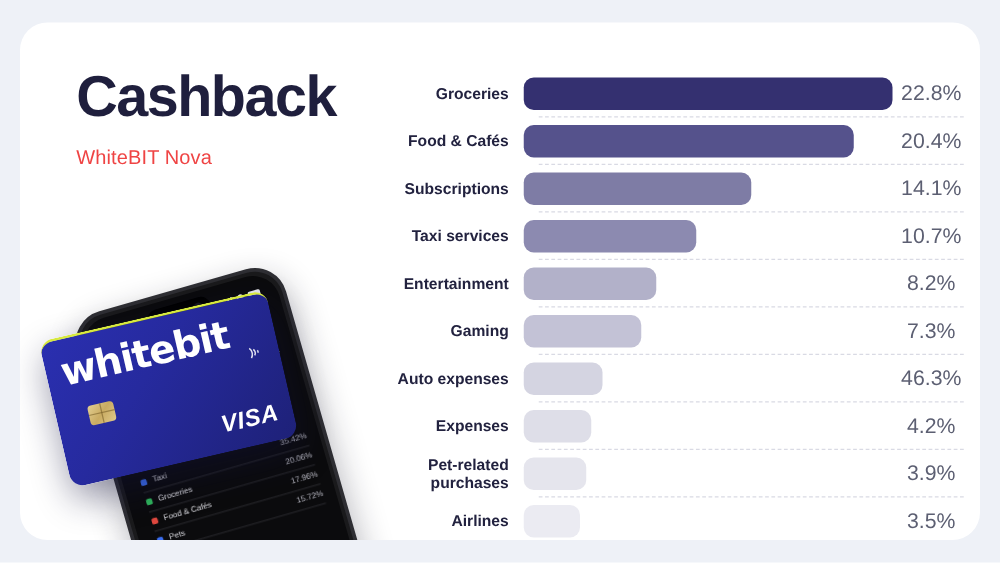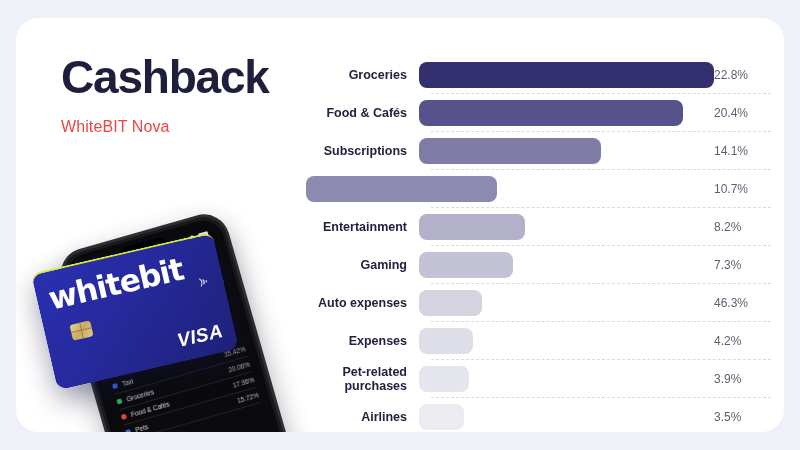--- a/index.html
+++ b/index.html
@@ -299,22 +299,22 @@
     position: absolute;
     top: 50%;
     left: 0;
     transform: translateY(-50%);
     height: 26px;
     border-radius: 8px;
   }
   .row-value {
     width: 62px;
     flex: none;
-    text-align: left;
-    font-size: 12px;
+    text-align: center;
+    font-size: 17px;
     color: #5c5f72;
   }
 </style>
 </head>
 <body style="background: rgb(238, 241, 247);">
 
 <div id="stage">
   <div class="card-panel" style="background: rgb(255, 255, 255);">
 
     <div class="headline">
@@ -396,20 +396,21 @@
         <div class="row-value">20.4%</div>
       </div>
       <div class="chart-row">
         <div class="row-label">Subscriptions</div>
         <div class="bar-area">
           <div class="bar" style="width: 61.8421%; background: rgb(126, 124, 165);"></div>
         </div>
         <div class="row-value">14.1%</div>
       </div>
       <div class="chart-row">
+        <div class="row-label">Taxi services</div>
         <div class="bar-area">
           <div class="bar" style="width: 46.9298%; background: rgb(140, 138, 176);"></div>
         </div>
         <div class="row-value">10.7%</div>
       </div>
       <div class="chart-row">
         <div class="row-label">Entertainment</div>
         <div class="bar-area">
           <div class="bar" style="width: 35.9649%; background: rgb(178, 177, 201);"></div>
         </div>

